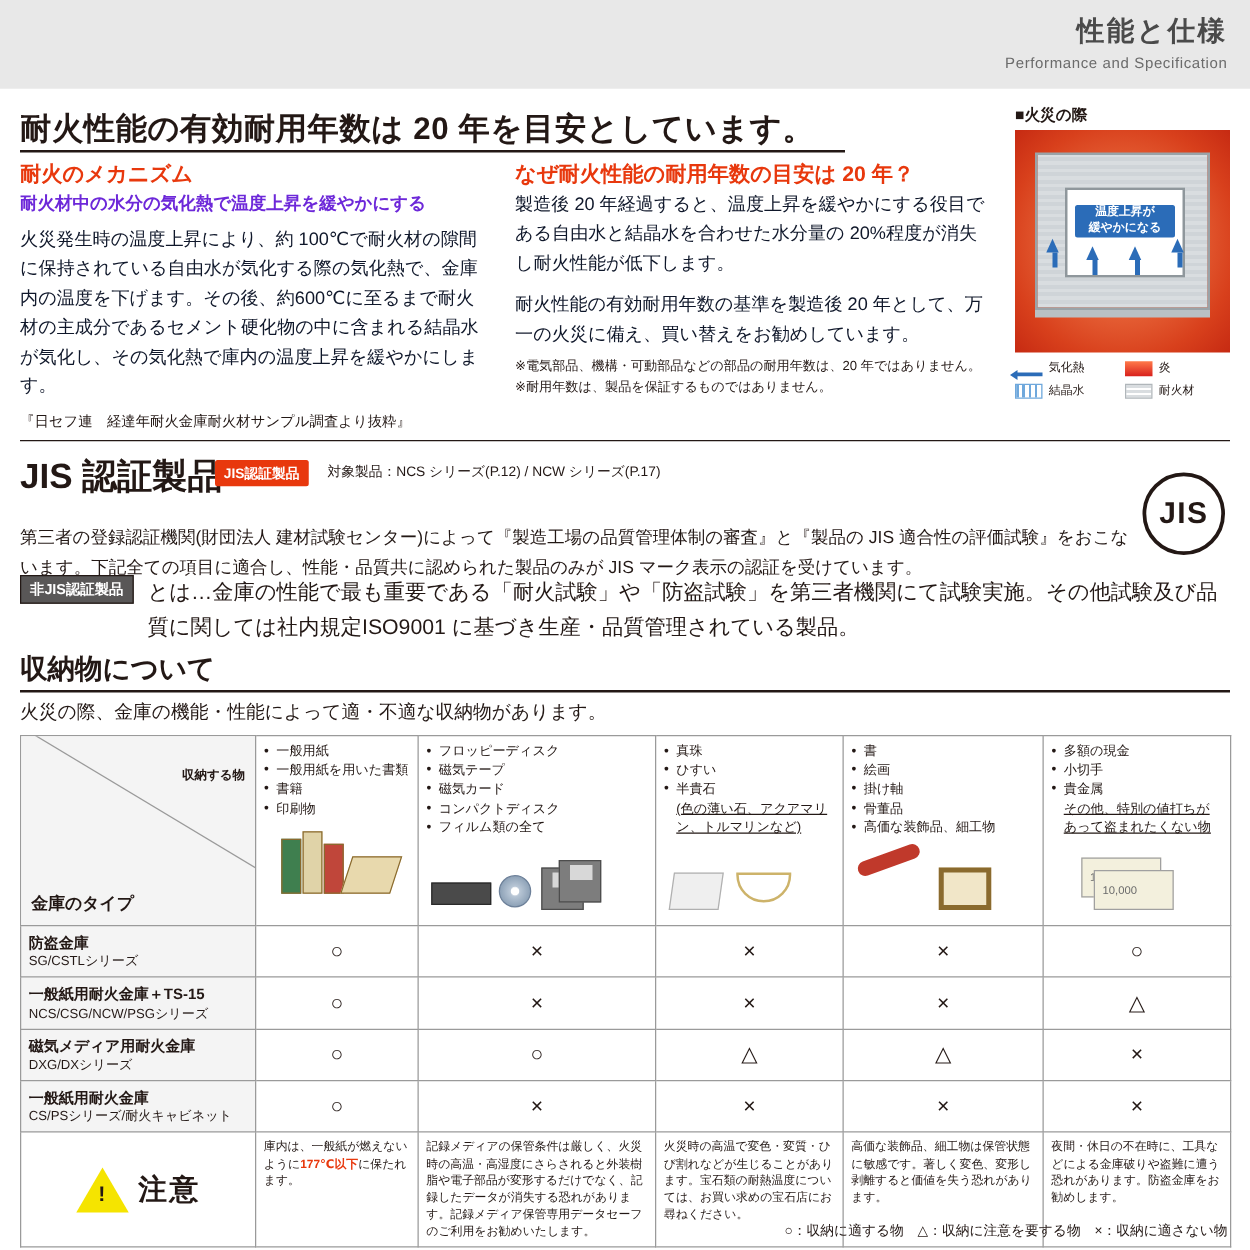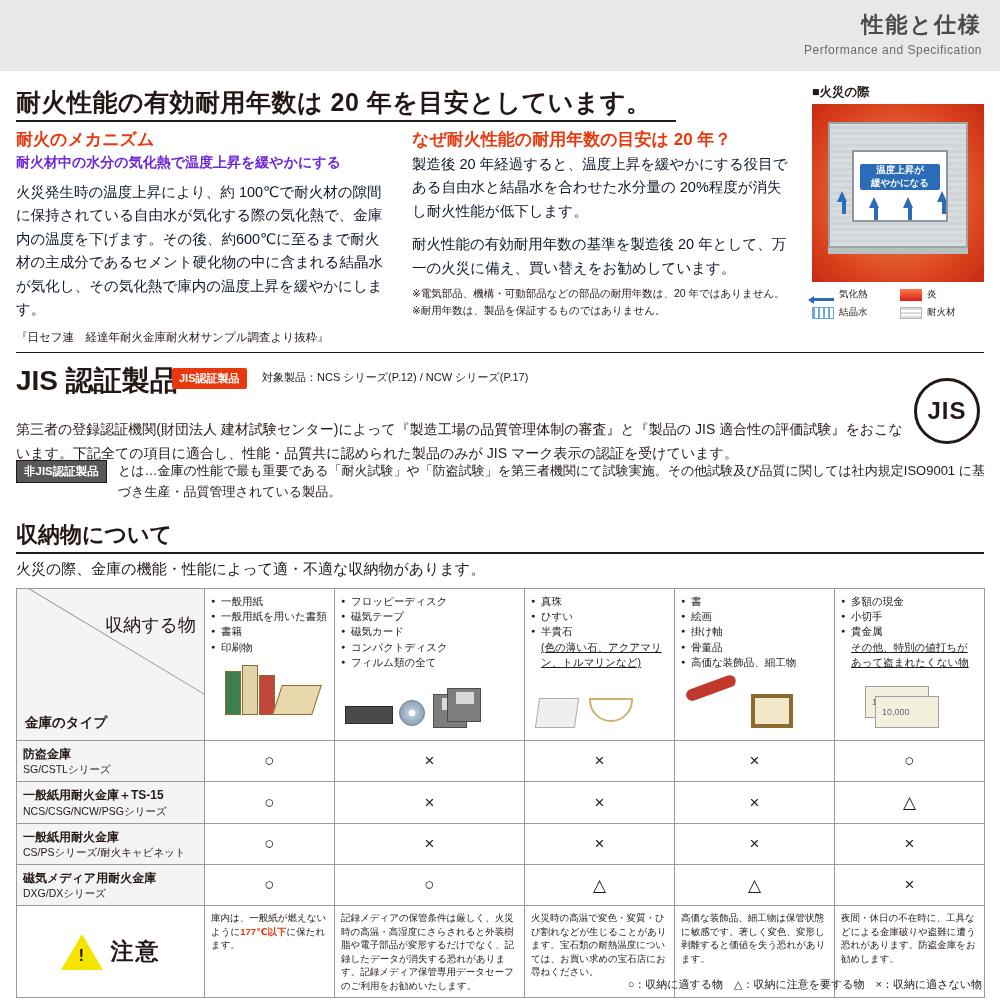--- a/index.html
+++ b/index.html
@@ -125,21 +125,21 @@
     position: absolute; left: 16px; top: 418px; width: 900px;
     font-size: 14px; line-height: 1.7;
   }
   .nonjis-badge {
     position: absolute; left: 16px; top: 460px;
     border: 1px solid #231815; background: #595757; color: #fff;
     font-size: 11.5px; font-weight: bold; padding: 3px 7px;
   }
   .nonjis-body {
     position: absolute; left: 118px; top: 460px; width: 868px;
-    font-size: 13px; line-height: 1.62;
+    font-size: 17px; line-height: 1.62;
   }
   .jis-logo {
     position: absolute; right: 20px; top: 378px; width: 66px; height: 66px;
     border: 3px solid #231815; border-radius: 50%;
     display: flex; align-items: center; justify-content: center;
     font-size: 24px; font-weight: bold; letter-spacing: 1px;
   }
   
   .s3-title {
     position: absolute; left: 16px; top: 520px; font-size: 22px; font-weight: bold;
@@ -148,21 +148,21 @@
   .s3-sub { position: absolute; left: 16px; top: 560px; font-size: 15px; }
   
   table.main {
     position: absolute; left: 16px; top: 588px; width: 968px;
     border-collapse: collapse; table-layout: fixed;
   }
   table.main td, table.main th {
     border: 1px solid #9a9a9a; vertical-align: top; padding: 5px 6px;
   }
   .hdr-corner { height: 152px; background: #f4f4f4; position: relative; }
-  .corner-a { position: absolute; right: 8px; top: 24px; font-size: 18px; font-weight: normal; padding-left: 16px; }
+  .corner-a { position: absolute; right: 8px; top: 24px; font-size: 10px; font-weight: bold; padding-left: 16px; }
   .corner-b { position: absolute; left: 8px; bottom: 8px; font-size: 13.5px; font-weight: bold; }
   .corner-line {
     position: absolute; left: 0; top: 0; width: 100%; height: 100%;
     overflow: hidden;
   }
   .corner-line::after {
     content: ""; position: absolute; left: -20px; top: -20px;
     width: 260px; height: 220px;
     border-top: 1px solid #9a9a9a;
     transform: rotate(31deg); transform-origin: 0 0;
@@ -429,39 +429,39 @@
     </td>
     <td class="mark">○</td>
     <td class="mark">×</td>
     <td class="mark">×</td>
     <td class="mark">×</td>
     <td class="mark">△</td>
   </tr>
 
   <tr>
     <td class="rowhdr">
+      <span>磁気メディア用耐火金庫</span>
+      <small>DXG/DXシリーズ</small>
+    </td>
+    <td class="mark">○</td>
+    <td class="mark">○</td>
+    <td class="mark">△</td>
+    <td class="mark">△</td>
+    <td class="mark">×</td>
+  </tr>
+
+  <tr>
+    <td class="rowhdr">
       <span>一般紙用耐火金庫</span>
       <small>CS/PSシリーズ/耐火キャビネット</small>
     </td>
     <td class="mark">○</td>
     <td class="mark">×</td>
     <td class="mark">×</td>
     <td class="mark">×</td>
-    <td class="mark">×</td>
-  </tr>
-
-  <tr>
-    <td class="rowhdr">
-      <span>磁気メディア用耐火金庫</span>
-      <small>DXG/DXシリーズ</small>
-    </td>
-    <td class="mark">○</td>
-    <td class="mark">○</td>
-    <td class="mark">△</td>
-    <td class="mark">△</td>
     <td class="mark">×</td>
   </tr>
 
   <tr>
     <td class="caution-cell">
       <div class="caution-inner">
         <div class="tri"></div>
         <div class="caution-text">注意</div>
       </div>
     </td>

